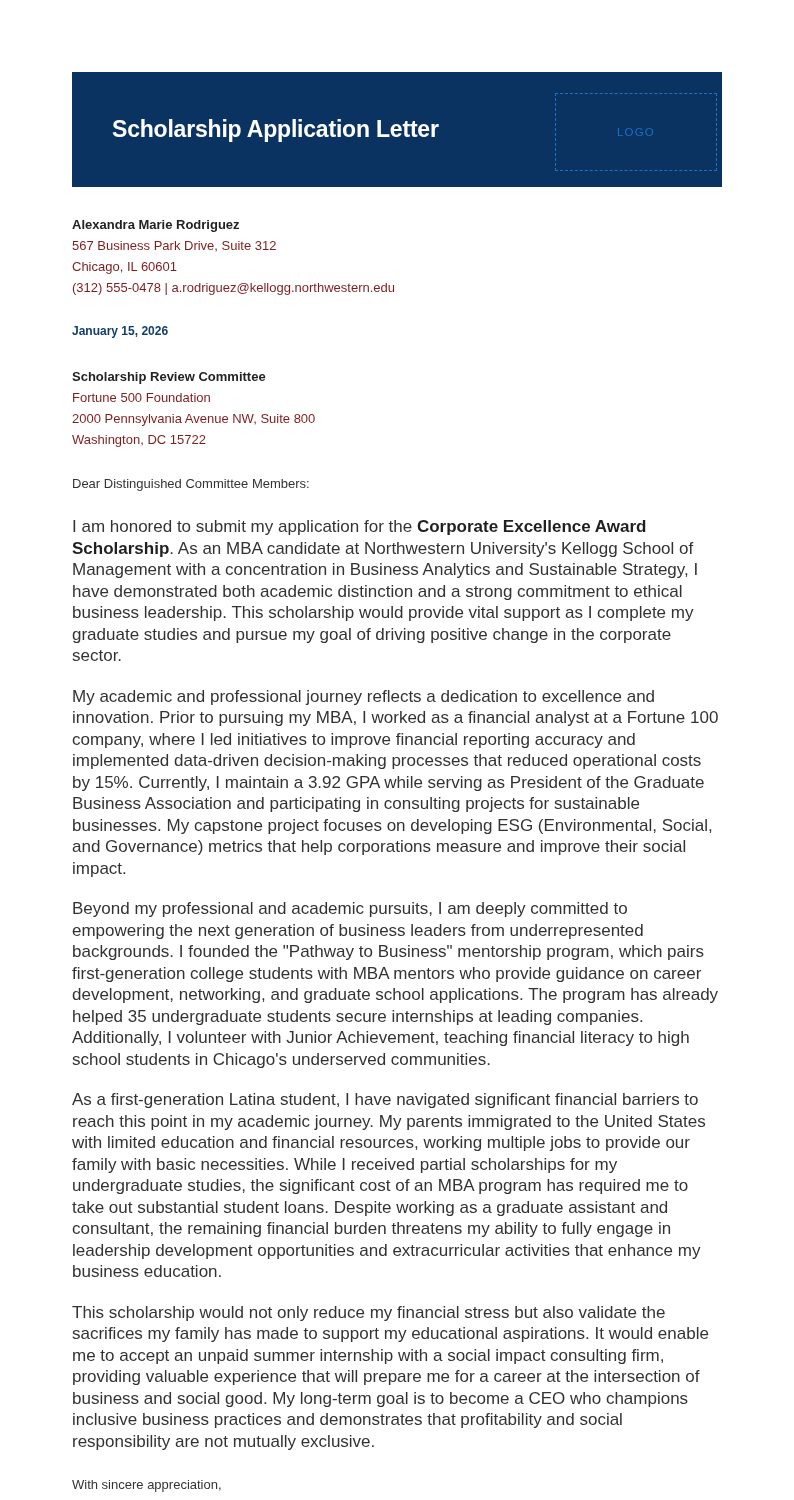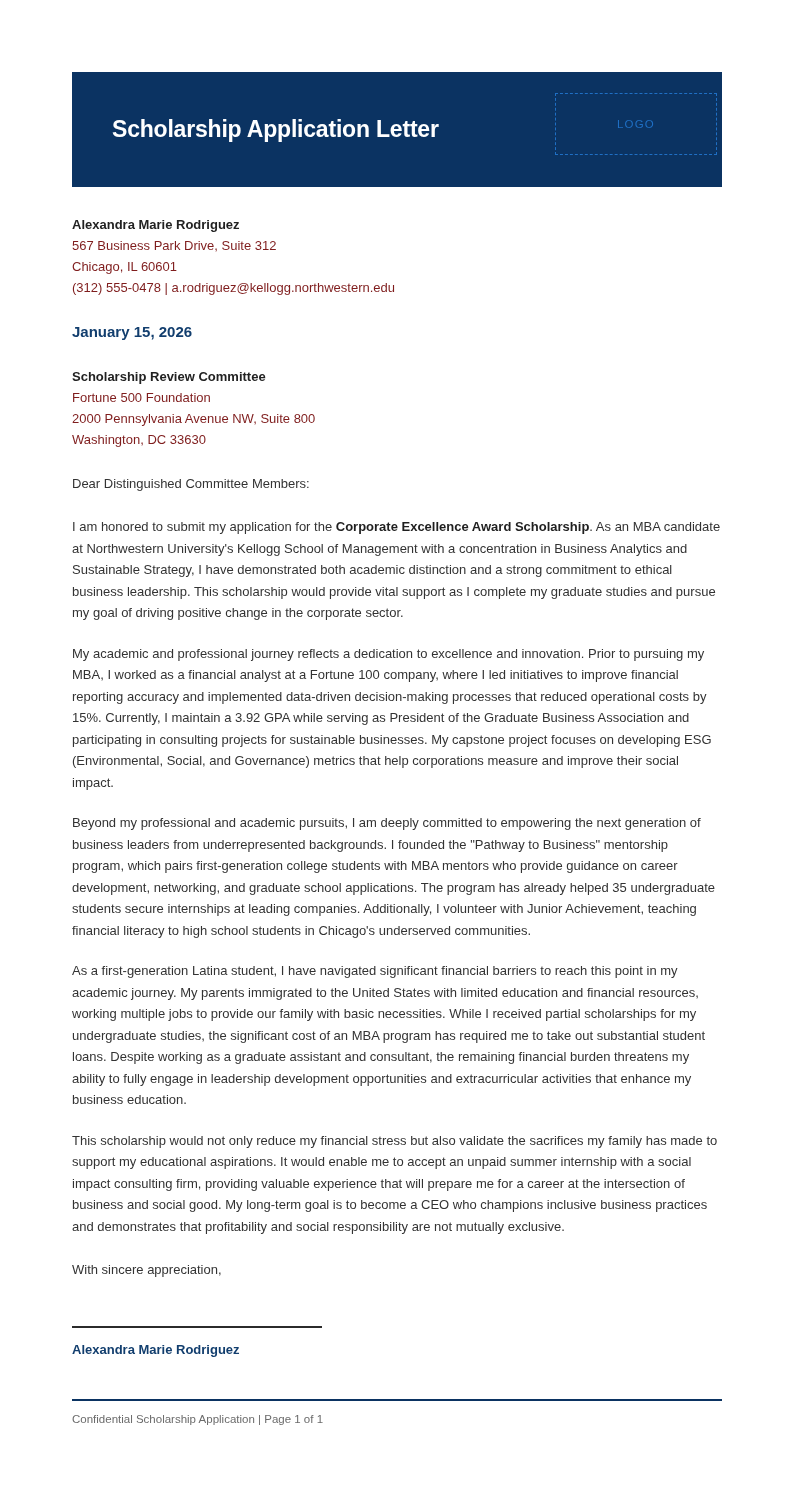--- a/index.html
+++ b/index.html
@@ -50,21 +50,21 @@
   .header-subtitle {
     font-size: 12.5px;
     color: #c6d4e4;
     line-height: 1.2;
   }
   .logo-box {
     position: absolute;
     right: 5px;
     top: 21px;
     width: 162px;
-    height: 62px;
+    height: 78px;
     border: 1.5px dashed #1f6fc4;
     display: flex;
     align-items: center;
     justify-content: center;
   }
   .logo-text {
     font-size: 11.5px;
     color: #1f6fc4;
     letter-spacing: 1.2px;
   }
@@ -76,36 +76,36 @@
   .block-line {
     font-size: 13px;
     line-height: 21px;
     color: #7f1d1d;
   }
   .block-line.strong {
     font-weight: bold;
     color: #222222;
   }
   .date-line {
-    font-size: 15px;
+    font-size: 12px;
     font-weight: bold;
     color: #123e6e;
     line-height: 21px;
     margin-bottom: 24px;
   }
   .salutation {
     font-size: 13px;
     line-height: 21px;
     color: #333333;
     margin-bottom: 22px;
   }
 
   
   .body-par {
-    font-size: 13px;
+    font-size: 17px;
     line-height: 21.5px;
     color: #333333;
     margin: 0 0 19px 0;
     text-align: left;
   }
   .body-par b { font-weight: bold; color: #1f1f1f; }
 
   .closing {
     font-size: 13px;
     line-height: 21px;
@@ -161,21 +161,21 @@
     <div class="block-line">Chicago, IL 60601</div>
     <div class="block-line">(312) 555-0478 | a.rodriguez@kellogg.northwestern.edu</div>
   </div>
 
   <div class="date-line">January 15, 2026</div>
 
   <div class="block">
     <div class="block-line strong">Scholarship Review Committee</div>
     <div class="block-line">Fortune 500 Foundation</div>
     <div class="block-line">2000 Pennsylvania Avenue NW, Suite 800</div>
-    <div class="block-line">Washington, DC 33630</div>
+    <div class="block-line">Washington, DC 15722</div>
   </div>
 
   <div class="salutation">Dear Distinguished Committee Members:</div>
 
   <p class="body-par"><span>I am honored to submit my application for the </span><b>Corporate Excellence Award Scholarship</b><span>. As an MBA candidate at Northwestern University's Kellogg School of Management with a concentration in Business Analytics and Sustainable Strategy, I have demonstrated both academic distinction and a strong commitment to ethical business leadership. This scholarship would provide vital support as I complete my graduate studies and pursue my goal of driving positive change in the corporate sector.</span></p>
 
   <p class="body-par">My academic and professional journey reflects a dedication to excellence and innovation. Prior to pursuing my MBA, I worked as a financial analyst at a Fortune 100 company, where I led initiatives to improve financial reporting accuracy and implemented data-driven decision-making processes that reduced operational costs by 15%. Currently, I maintain a 3.92 GPA while serving as President of the Graduate Business Association and participating in consulting projects for sustainable businesses. My capstone project focuses on developing ESG (Environmental, Social, and Governance) metrics that help corporations measure and improve their social impact.</p>
   <p class="body-par">Beyond my professional and academic pursuits, I am deeply committed to empowering the next generation of business leaders from underrepresented backgrounds. I founded the "Pathway to Business" mentorship program, which pairs first-generation college students with MBA mentors who provide guidance on career development, networking, and graduate school applications. The program has already helped 35 undergraduate students secure internships at leading companies. Additionally, I volunteer with Junior Achievement, teaching financial literacy to high school students in Chicago's underserved communities.</p>
   <p class="body-par">As a first-generation Latina student, I have navigated significant financial barriers to reach this point in my academic journey. My parents immigrated to the United States with limited education and financial resources, working multiple jobs to provide our family with basic necessities. While I received partial scholarships for my undergraduate studies, the significant cost of an MBA program has required me to take out substantial student loans. Despite working as a graduate assistant and consultant, the remaining financial burden threatens my ability to fully engage in leadership development opportunities and extracurricular activities that enhance my business education.</p>
   <p class="body-par">This scholarship would not only reduce my financial stress but also validate the sacrifices my family has made to support my educational aspirations. It would enable me to accept an unpaid summer internship with a social impact consulting firm, providing valuable experience that will prepare me for a career at the intersection of business and social good. My long-term goal is to become a CEO who champions inclusive business practices and demonstrates that profitability and social responsibility are not mutually exclusive.</p>

